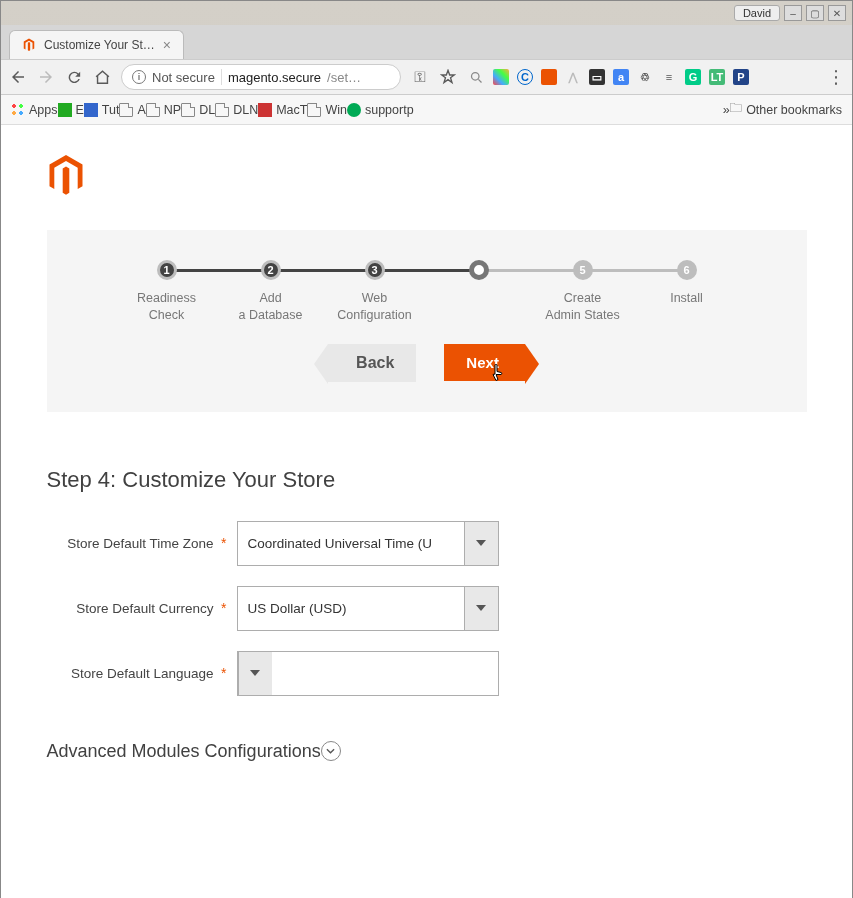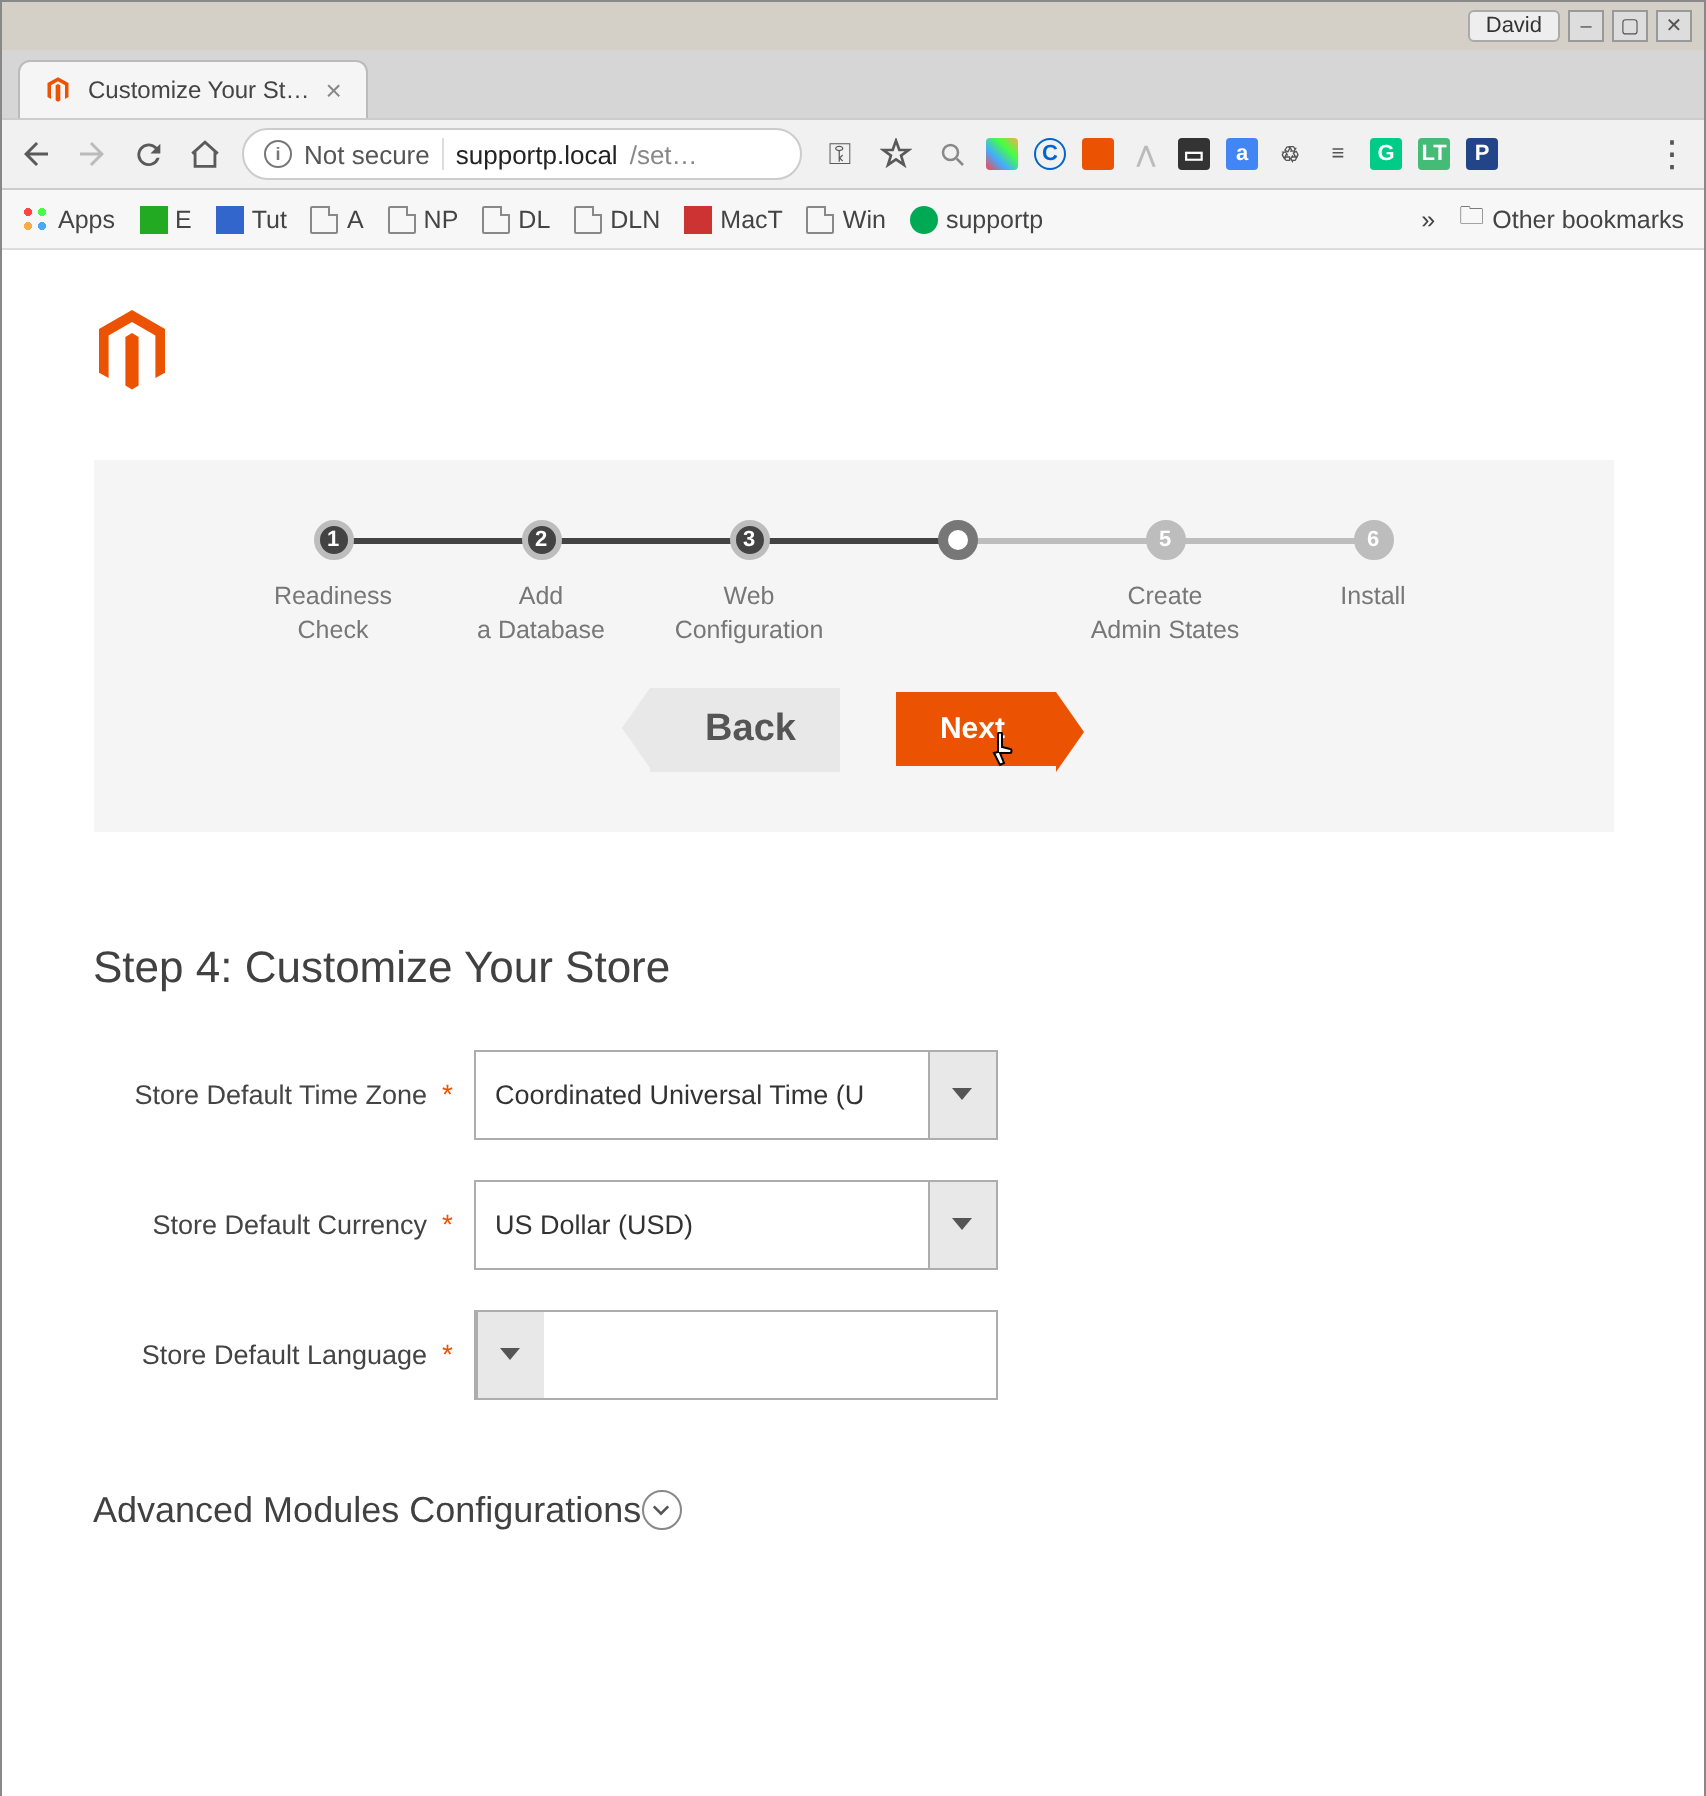--- a/index.html
+++ b/index.html
@@ -25,21 +25,21 @@
 .url-box .info-icon { width: 14px; height: 14px; border: 1px solid #777; border-radius: 50%; display: inline-flex; align-items: center; justify-content: center; font-size: 9px; font-weight: bold; color: #777; }
 .url-box .notsecure { color: #555; }
 .url-box .sep { width: 1px; height: 16px; background: #ddd; }
 .url-box .host { color: #222; }
 .url-box .path { color: #888; }
 .ext-icons { display: flex; gap: 8px; align-items: center; flex: 1; }
 .ext-icon { width: 16px; height: 16px; display: inline-flex; align-items: center; justify-content: center; font-size: 11px; font-weight: bold; border-radius: 2px; }
 .menu-dots { font-size: 18px; color: #555; letter-spacing: -1px; }
 
 
-.bookbar { display: flex; align-items: center; height: 30px; background: #f7f7f7; border-bottom: 1px solid #ddd; padding: 0 10px; gap: 12px; font-size: 12.5px; color: #444; }
+.bookbar { display: flex; align-items: center; height: 30px; background: #f7f7f7; border-bottom: 1px solid #ddd; padding: 0 10px; font-size: 12.5px; color: #444; }
 .bm { display: flex; align-items: center; gap: 4px; cursor: pointer; }
 .bm-icon { width: 14px; height: 14px; display: inline-block; }
 .bm-icon.page { border: 1px solid #888; border-radius: 1px; position: relative; }
 .bm-icon.page::after { content: ''; position: absolute; top: -1px; right: -1px; width: 4px; height: 4px; background: #f7f7f7; border-left: 1px solid #888; border-bottom: 1px solid #888; }
 .bookbar .spacer { flex: 1; }
 .folder-icon { color: #555; }
 
 
 .content { background: #fff; padding: 30px 0 60px 0; min-height: 790px; }
 .inner { max-width: 820px; margin: 0 auto; padding: 0 30px; }
@@ -53,21 +53,21 @@
 .step { flex: 0 0 104px; position: relative; }
 .step-dot { width: 20px; height: 20px; border-radius: 50%; background: #bdbdbd; border: 3px solid #bdbdbd; margin: 0 auto 10px auto; display: flex; align-items: center; justify-content: center; font-size: 11px; color: #fff; font-weight: bold; position: relative; z-index: 2; }
 .step-dot.done { background: #434343; border-color: #bdbdbd; }
 .step-dot.current { background: #fff; border: 5px solid #777; width: 20px; height: 20px; }
 .step-line { position: absolute; top: 9px; left: 50%; width: 100%; height: 3px; background: #bdbdbd; z-index: 1; }
 .step-line.done { background: #434343; }
 .step-label { font-size: 12.5px; color: #777; line-height: 1.35; }
 .step-label.current { color: #333; font-weight: bold; }
 
 .nav-buttons { display: inline-flex; align-items: center; gap: 0; }
-.btn-back { background: #e8e8e8; color: #555; font-weight: bold; font-size: 19px; padding: 10px 22px 10px 28px; position: relative; cursor: pointer; }
+.btn-back { background: #e8e8e8; color: #555; font-weight: bold; font-size: 16px; padding: 10px 22px 10px 28px; position: relative; cursor: pointer; }
 .btn-back::before { content: ''; position: absolute; left: -14px; top: 0; border-top: 20px solid transparent; border-bottom: 20px solid transparent; border-right: 14px solid #e8e8e8; }
 .btn-next { background: #eb5202; color: #fff; font-weight: bold; font-size: 15px; padding: 10px 26px 10px 22px; position: relative; cursor: pointer; margin-left: 28px; }
 .btn-next::after { content: ''; position: absolute; right: -14px; top: 0; border-top: 20px solid transparent; border-bottom: 20px solid transparent; border-left: 14px solid #eb5202; }
 
 
 .cursor { position: absolute; width: 16px; height: 20px; pointer-events: none; }
 
 
 .section-title { font-size: 22px; color: #414141; font-weight: 400; margin: 55px 0 28px 0; }
 .form-row { display: flex; align-items: center; margin-bottom: 20px; }
@@ -122,21 +122,21 @@
       </span>
     <span class="nav-icon">
         <svg viewBox="0 0 24 24" width="17" height="17">
           <path fill="none" stroke="currentColor" stroke-width="2" d="M3 11l9-8 9 8M5 10v10h14V10"></path>
         </svg>
       </span>
     <div class="url-box">
       <span class="info-icon">i</span>
       <span class="notsecure">Not secure</span>
       <span class="sep"></span>
-      <span class="host">supportp.local</span>
+      <span class="host">magento.secure</span>
         <span class="path">/set…</span>
     </div>
     <span class="nav-icon" style="font-size:15px;">⚿</span>
     <span class="nav-icon">
         <svg viewBox="0 0 24 24" width="16" height="16">
           <path fill="none" stroke="currentColor" stroke-width="2" d="M12 2l2.5 7h7l-5.7 4.2 2.2 7L12 16l-6 4.2 2.2-7L2.5 9h7z"></path>
         </svg>
       </span>
     <div class="ext-icons">
       <span class="nav-icon">

